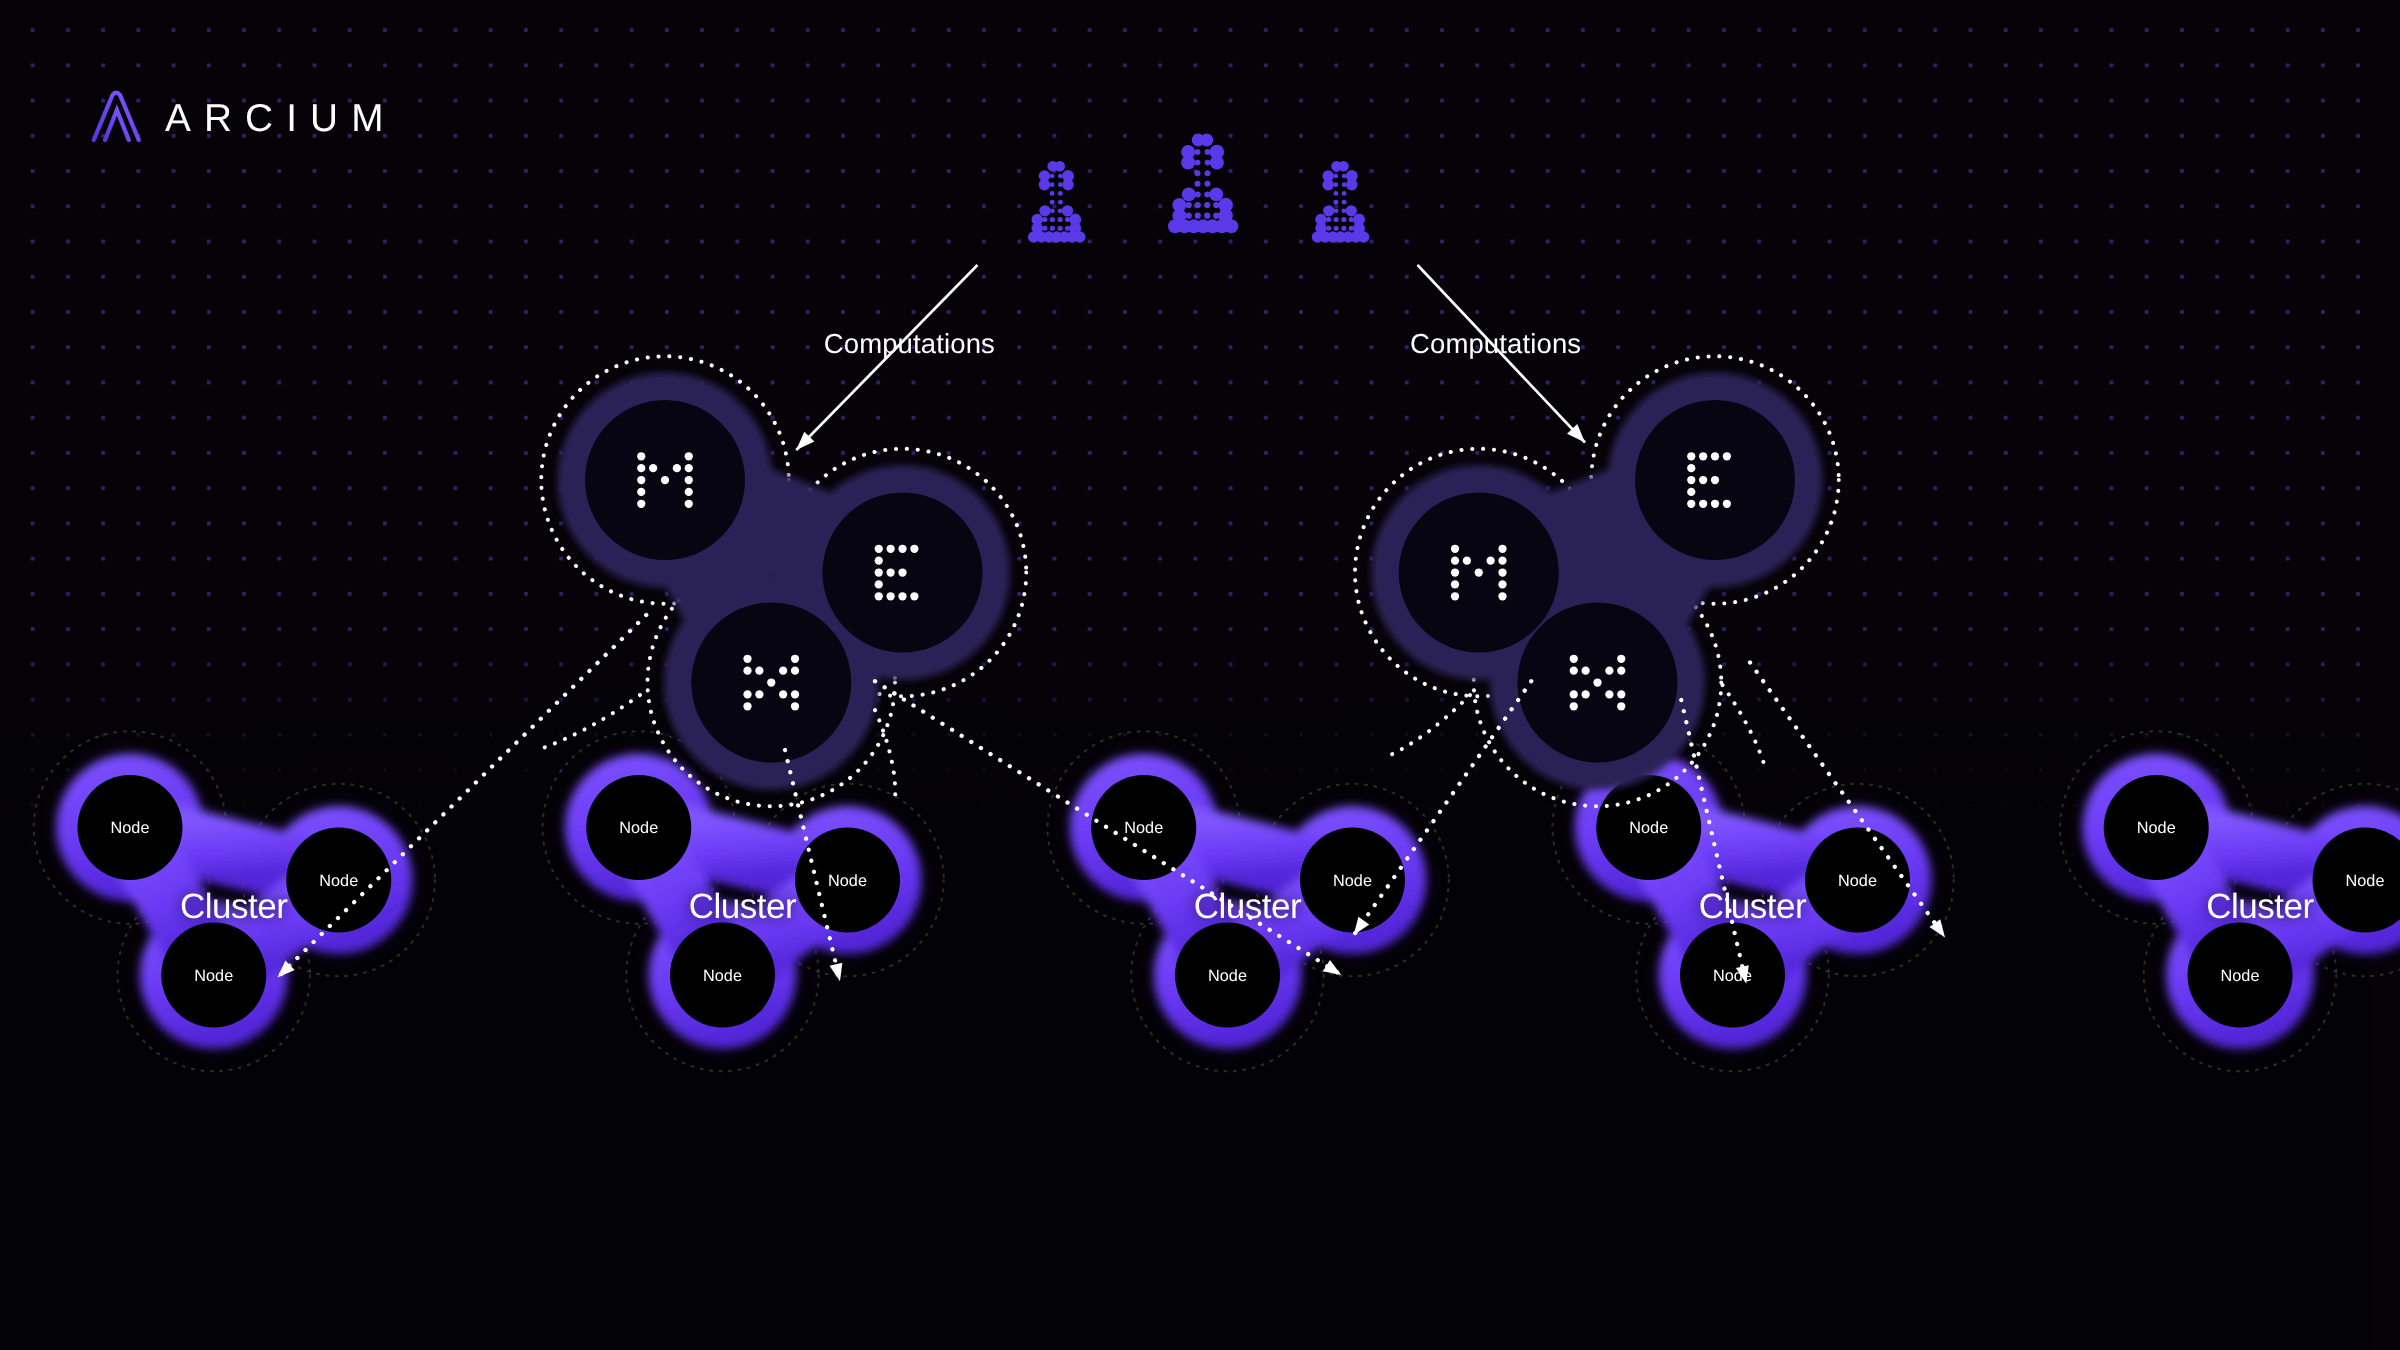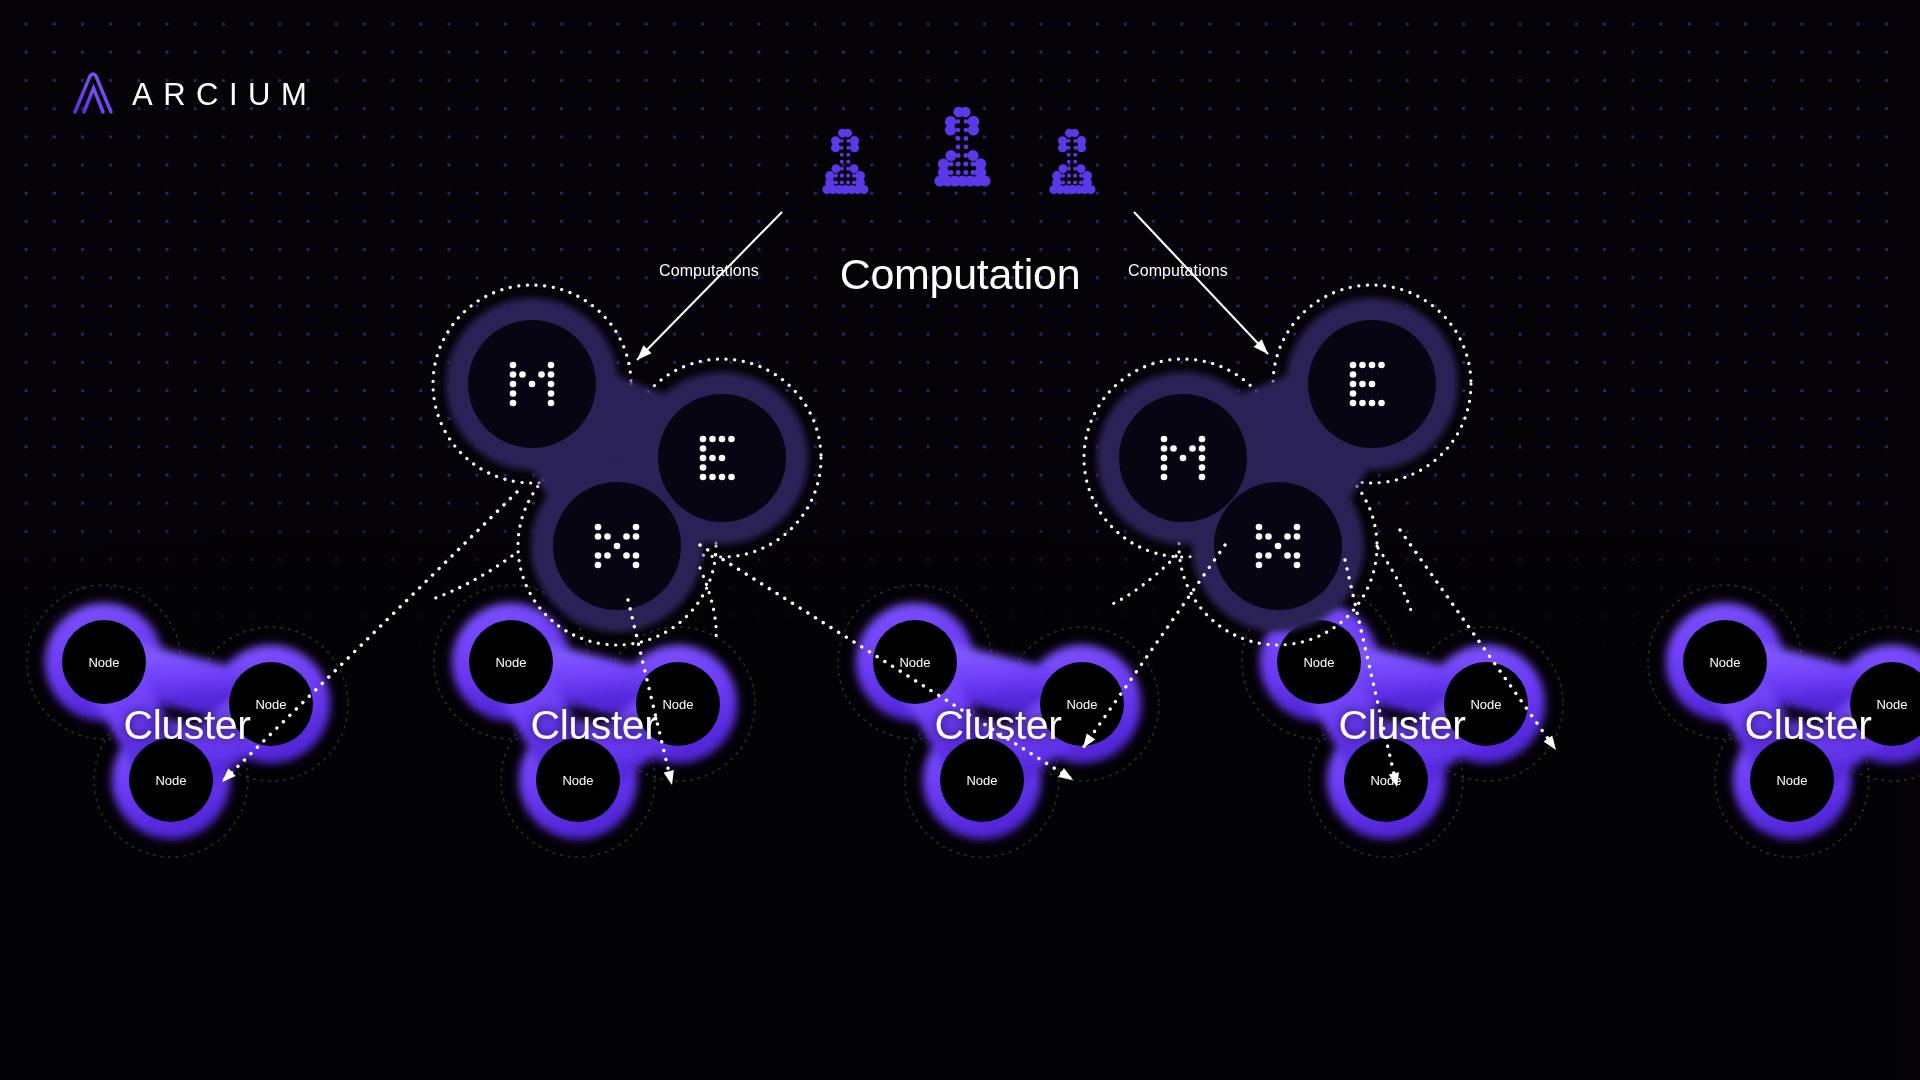--- a/index.html
+++ b/index.html
@@ -49,28 +49,28 @@
   
   #headline {
     position:absolute; left:0; top:250px; width:1920px;
     text-align:center; color:#fff;
     font-size:43px; line-height:1.16; font-weight:500;
     letter-spacing:-0.3px;
     z-index:30;
   }
   
   .complabel {
-    position:absolute; color:#fff; font-size:16px;
+    position:absolute; color:#fff; font-size:22px;
     letter-spacing:0.1px; white-space:nowrap; z-index:31;
   }
   #complabel-left  { left:659px; top:262px; }
   #complabel-right { left:1128px; top:262px; }
   
   .cluster-label {
-    position:absolute; color:#ffffff; font-size:41px; font-weight:500;
+    position:absolute; color:#ffffff; font-size:28px; font-weight:500;
     letter-spacing:-0.4px; white-space:nowrap; z-index:22;
     transform:translate(-50%,-50%);
     text-shadow:0 0 10px rgba(0,0,0,0.75);
   }
   .node-label {
     position:absolute; color:#ffffff; font-size:13px; font-weight:400;
     white-space:nowrap; z-index:21; transform:translate(-50%,-50%);
   }
   svg.layer { position:absolute; left:0; top:0; width:1920px; height:1080px; }
   #svg-clusters { z-index:10; }
@@ -210,21 +210,20 @@
         <circle cx="1060.11" cy="189.57999999999998" r="4.592" fill="#5B39E8" fill-opacity="1"></circle>
         <circle cx="1066.26" cy="189.57999999999998" r="4.592" fill="#5B39E8" fill-opacity="1"></circle>
         <circle cx="1072.41" cy="189.57999999999998" r="4.592" fill="#5B39E8" fill-opacity="1"></circle>
         <circle cx="1078.56" cy="189.57999999999998" r="4.592" fill="#5B39E8" fill-opacity="1"></circle>
         <circle cx="1084.71" cy="189.57999999999998" r="4.592" fill="#5B39E8" fill-opacity="1"></circle>
         <circle cx="1090.86" cy="189.57999999999998" r="4.592" fill="#5B39E8" fill-opacity="1"></circle>
       </g>
   </svg>
 
   <div id="headline">
-    <div>Computation</div>
   </div>
 
   <svg class="layer" id="svg-clusters">
     <defs>
       <radialGradient id="nodeGlow">
         <stop offset="40%" stop-color="#6C3BF5" stop-opacity="0.42"></stop>
         <stop offset="100%" stop-color="#6C3BF5" stop-opacity="0"></stop>
       </radialGradient>
       <linearGradient id="ringGrad" x1="0" y1="0" x2="0.3" y2="1">
         <stop offset="0%" stop-color="#7E55FF"></stop>

